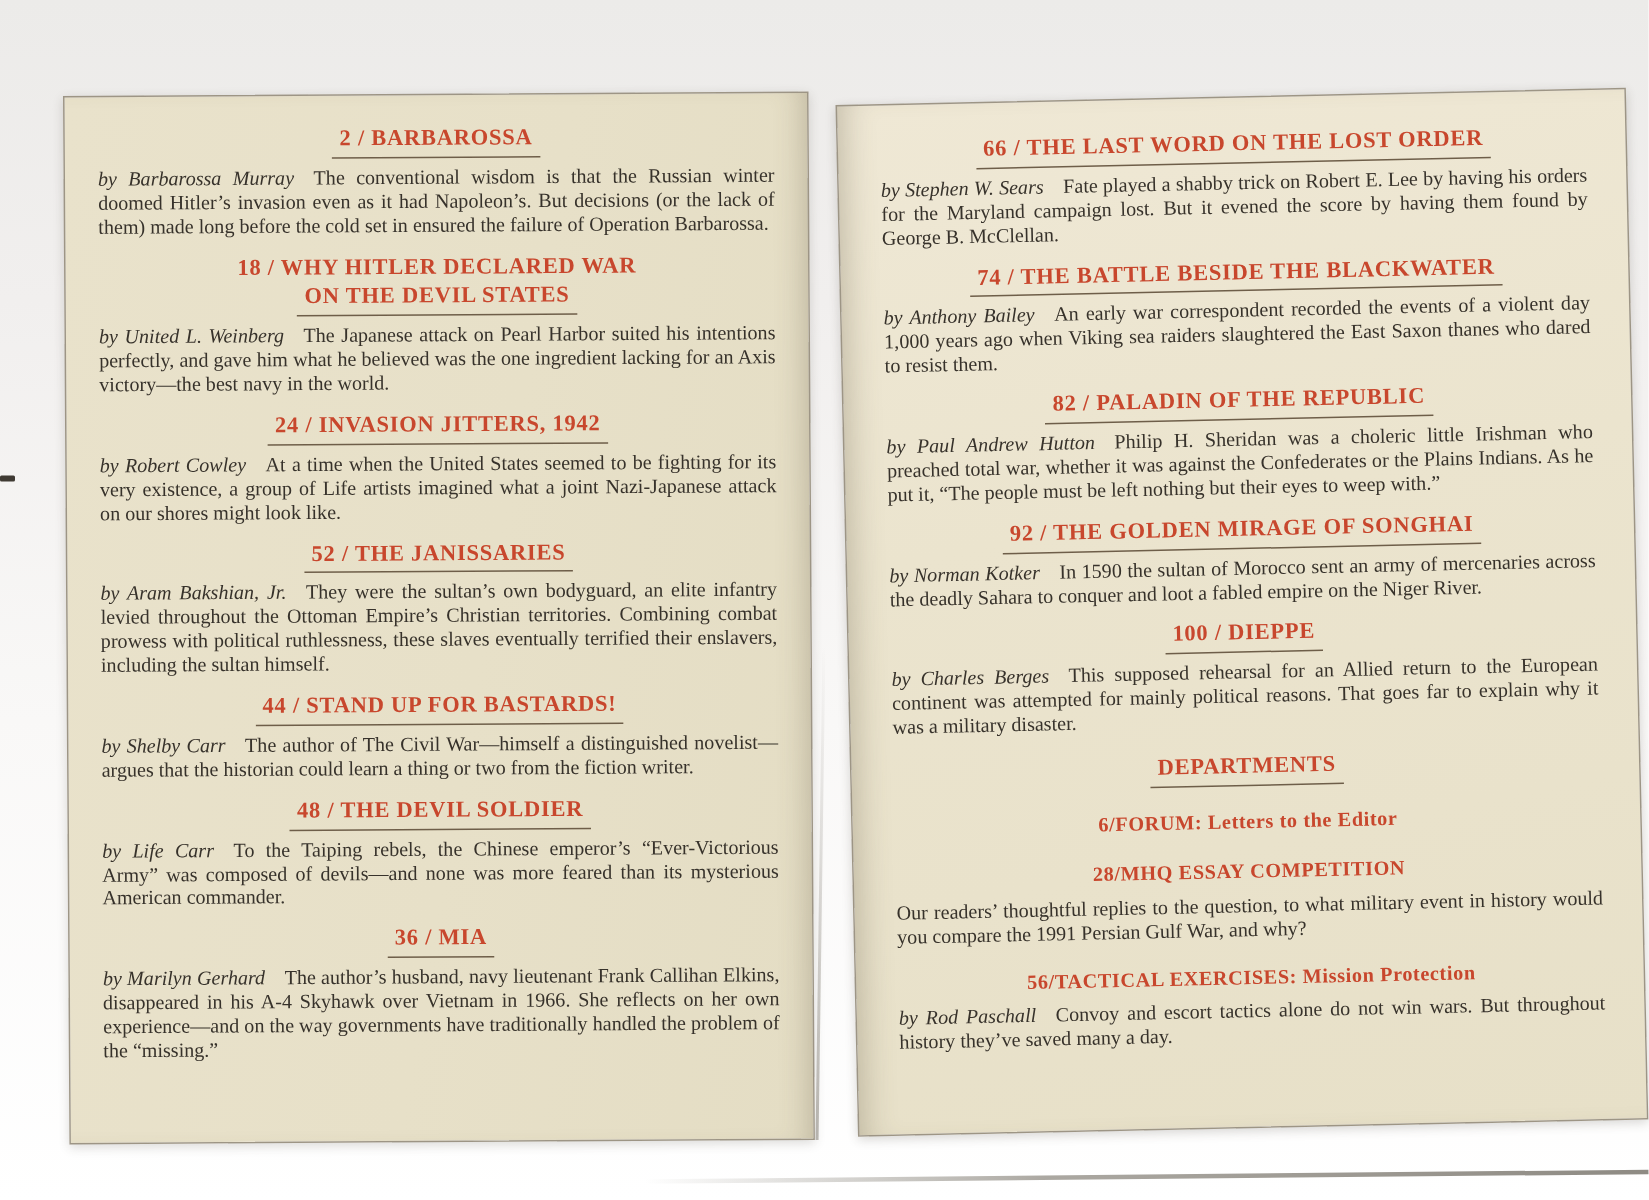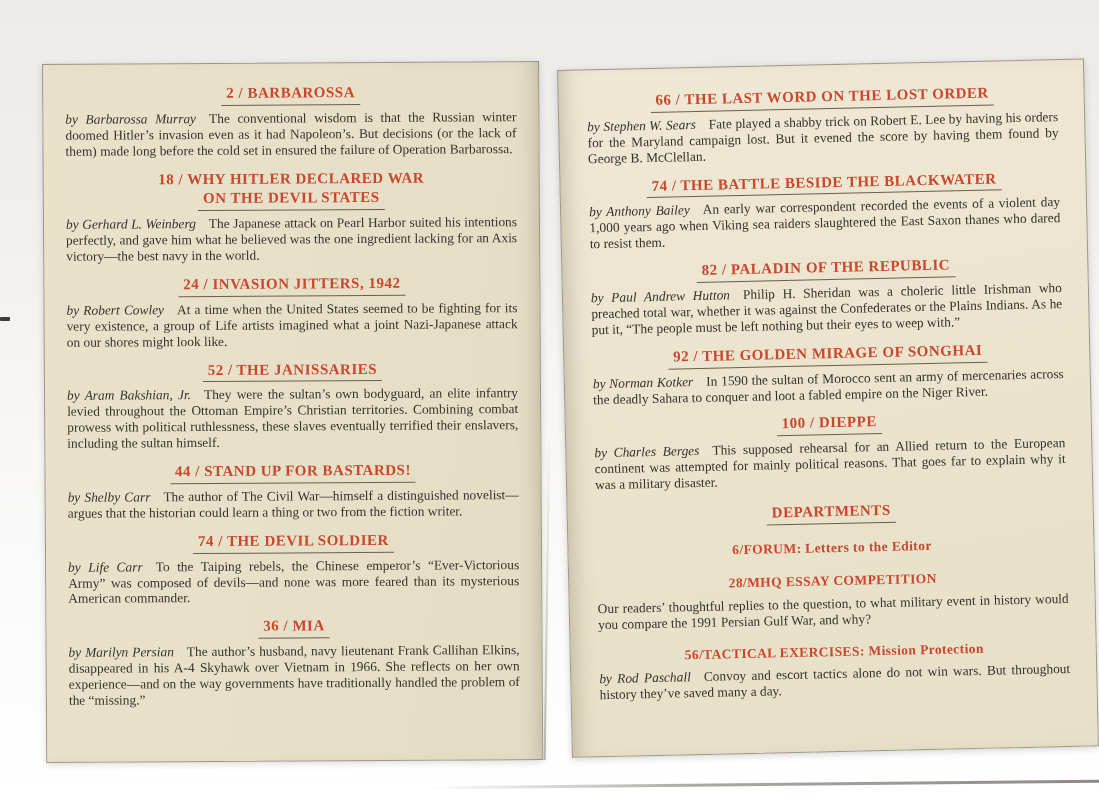--- a/index.html
+++ b/index.html
@@ -69,21 +69,21 @@
         <h3 class="feature-heading">
           <span class="hline"><span class="ht underlined">2 / BARBAROSSA</span></span>
         </h3>
         <p class="feature-body"><em class="byline">by Barbarossa Murray</em><span>The conventional wisdom is that the Russian winter doomed Hitler’s invasion even as it had Napoleon’s. But decisions (or the lack of them) made long before the cold set in ensured the failure of Operation Barbarossa.</span></p>
       </section>
       <section class="feature">
         <h3 class="feature-heading">
           <span class="hline"><span class="ht">18 / WHY HITLER DECLARED WAR</span></span>
           <span class="hline"><span class="ht underlined">ON THE DEVIL STATES</span></span>
         </h3>
-        <p class="feature-body"><em class="byline">by Gerhard L. Weinberg</em><span>The Japanese attack on Pearl Harbor suited his intentions perfectly, and gave him what he believed was the one ingredient lacking for an Axis victory—the best navy in the world.</span></p>
+        <p class="feature-body"><em class="byline">by United L. Weinberg</em><span>The Japanese attack on Pearl Harbor suited his intentions perfectly, and gave him what he believed was the one ingredient lacking for an Axis victory—the best navy in the world.</span></p>
       </section>
       <section class="feature">
         <h3 class="feature-heading">
           <span class="hline"><span class="ht underlined">24 / INVASION JITTERS, 1942</span></span>
         </h3>
         <p class="feature-body"><em class="byline">by Robert Cowley</em><span>At a time when the United States seemed to be fighting for its very existence, a group of Life artists imagined what a joint Nazi-Japanese attack on our shores might look like.</span></p>
       </section>
       <section class="feature">
         <h3 class="feature-heading">
           <span class="hline"><span class="ht underlined">52 / THE JANISSARIES</span></span>
@@ -91,29 +91,29 @@
         <p class="feature-body"><em class="byline">by Aram Bakshian, Jr.</em><span>They were the sultan’s own bodyguard, an elite infantry levied throughout the Ottoman Empire’s Christian territories. Combining combat prowess with political ruthlessness, these slaves eventually terrified their enslavers, including the sultan himself.</span></p>
       </section>
       <section class="feature">
         <h3 class="feature-heading">
           <span class="hline"><span class="ht underlined">44 / STAND UP FOR BASTARDS!</span></span>
         </h3>
         <p class="feature-body"><em class="byline">by Shelby Carr</em><span>The author of The Civil War—himself a distinguished novelist—argues that the historian could learn a thing or two from the fiction writer.</span></p>
       </section>
       <section class="feature">
         <h3 class="feature-heading">
-          <span class="hline"><span class="ht underlined">74 / THE DEVIL SOLDIER</span></span>
+          <span class="hline"><span class="ht underlined">48 / THE DEVIL SOLDIER</span></span>
         </h3>
         <p class="feature-body"><em class="byline">by Life Carr</em><span>To the Taiping rebels, the Chinese emperor’s “Ever-Victorious Army” was composed of devils—and none was more feared than its mysterious American commander.</span></p>
       </section>
       <section class="feature">
         <h3 class="feature-heading">
           <span class="hline"><span class="ht underlined">36 / MIA</span></span>
         </h3>
-        <p class="feature-body"><em class="byline">by Marilyn Persian</em><span>The author’s husband, navy lieutenant Frank Callihan Elkins, disappeared in his A-4 Skyhawk over Vietnam in 1966. She reflects on her own experience—and on the way governments have traditionally handled the problem of the “missing.”</span></p>
+        <p class="feature-body"><em class="byline">by Marilyn Gerhard</em><span>The author’s husband, navy lieutenant Frank Callihan Elkins, disappeared in his A-4 Skyhawk over Vietnam in 1966. She reflects on her own experience—and on the way governments have traditionally handled the problem of the “missing.”</span></p>
       </section>
     </div>
 </div>
 
 <div class="page page-right">
   <div id="right-features">
       <section class="feature">
         <h3 class="feature-heading">
           <span class="hline"><span class="ht underlined">66 / THE LAST WORD ON THE LOST ORDER</span></span>
         </h3>

